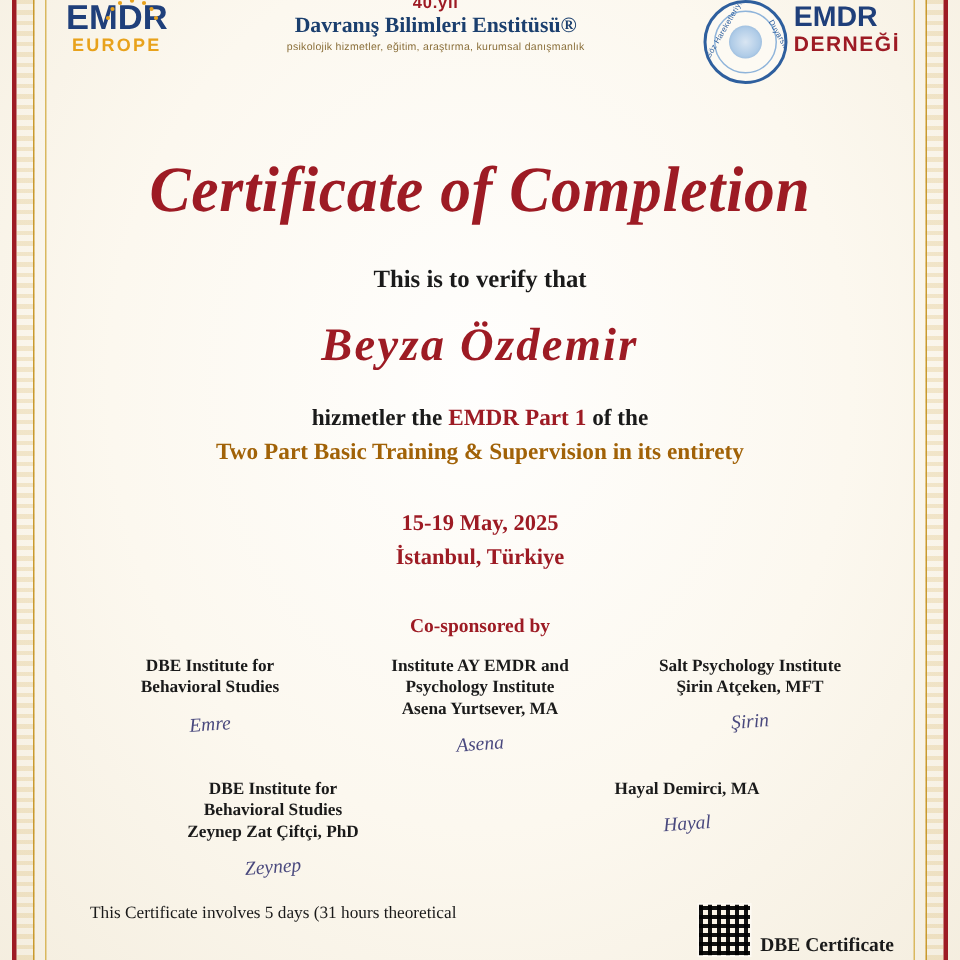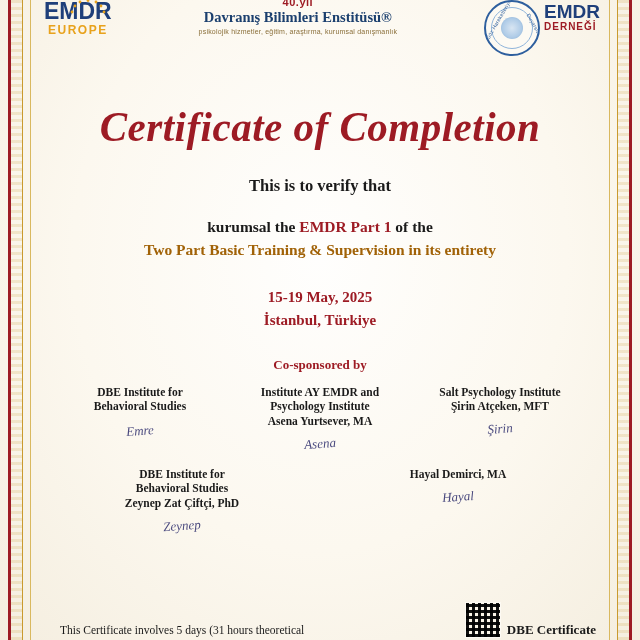--- a/index.html
+++ b/index.html
@@ -185,21 +185,21 @@
     padding-top: 2px;
   }
   .dernegi-text .emdr-text {
     font-family: "Liberation Sans", sans-serif;
     font-size: 19px;
     font-weight: bold;
     color: #1f3f7a;
   }
   .dernegi-text .dernegi-sub {
     font-family: "Liberation Sans", sans-serif;
-    font-size: 10px;
+    font-size: 14px;
     font-weight: bold;
     color: #9d1b24;
     letter-spacing: 1px;
     margin-top: 1px;
   }
 
   
   .content {
     position: absolute;
     top: 56px;
@@ -323,21 +323,21 @@
     opacity: 0.85;
   }
 
   
   .footer {
     position: absolute;
     left: 60px;
     right: 44px;
     bottom: 0px;
     display: flex;
-    align-items: flex-end;
+    align-items: flex-start;
     justify-content: space-between;
     gap: 10px;
   }
   .footer-text {
     font-family: "Liberation Serif", serif;
     font-size: 11.5px;
     color: #1a1a1a;
     text-align: left;
     line-height: 1.3;
     padding-bottom: 2px;
@@ -415,23 +415,24 @@
       </div>
     </div>
   </div>
 
   <div class="content">
 
     <div class="title">Certificate of Completion</div>
 
     <div class="verify-line">This is to verify that</div>
 
+    <div class="recipient">Beyza Özdemir</div>
 
     <div class="attended">
-      <span>kurumsal the </span><span class="highlight">EMDR Part 1</span><span> of the</span>
+      <span>hizmetler the </span><span class="highlight">EMDR Part 1</span><span> of the</span>
     </div>
     <div class="course-line">Two Part Basic Training &amp; Supervision in its entirety</div>
 
     <div class="date">15-19 May, 2025</div>
     <div class="place">İstanbul, Türkiye</div>
 
     <div class="cosponsor-title">Co-sponsored by</div>
 
     <div class="sponsor-row row1">
       <div class="sponsor">

